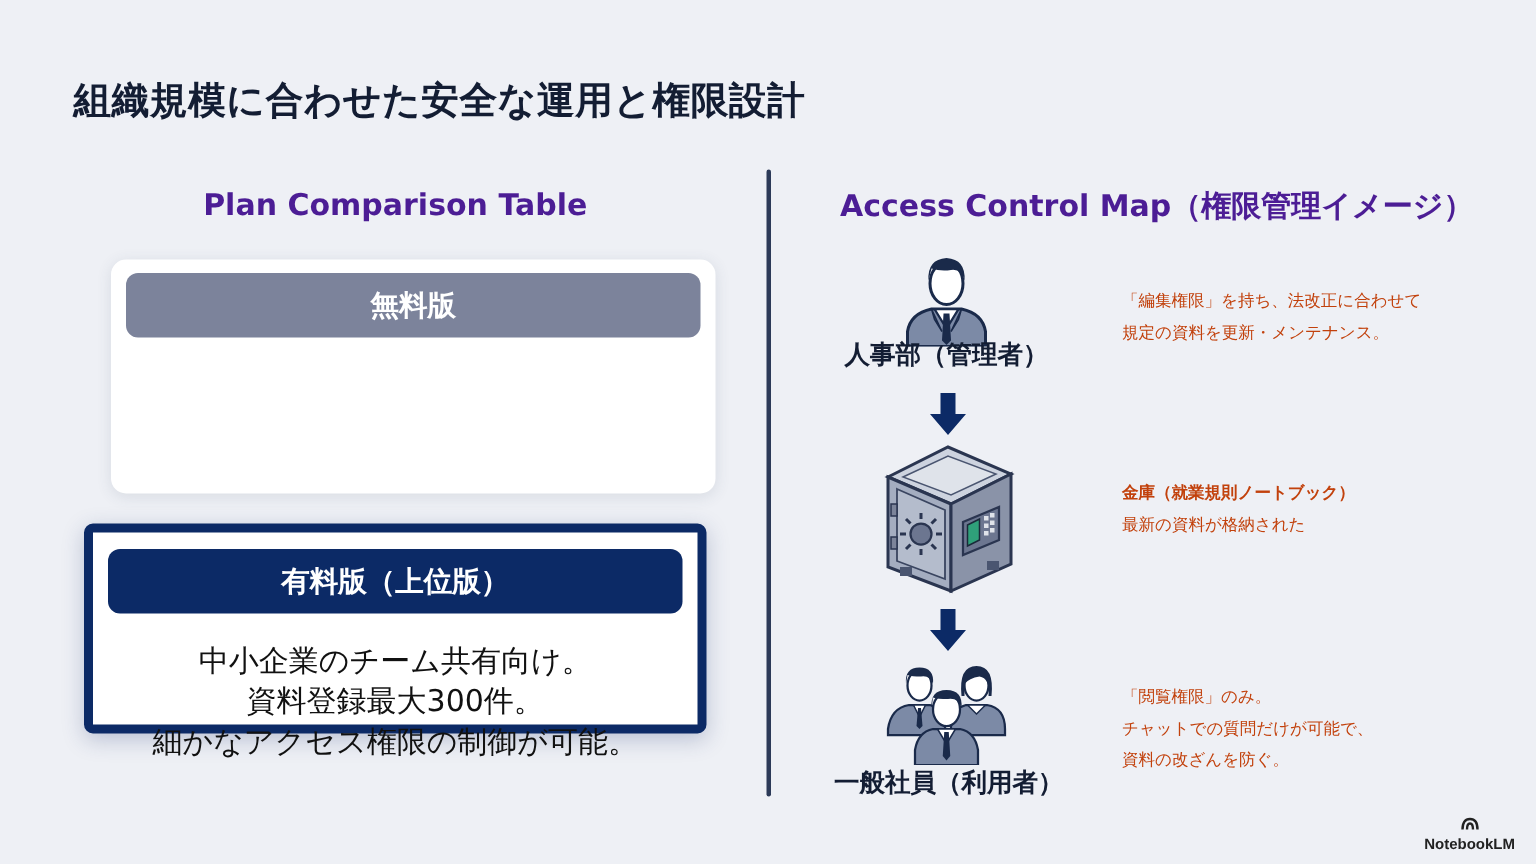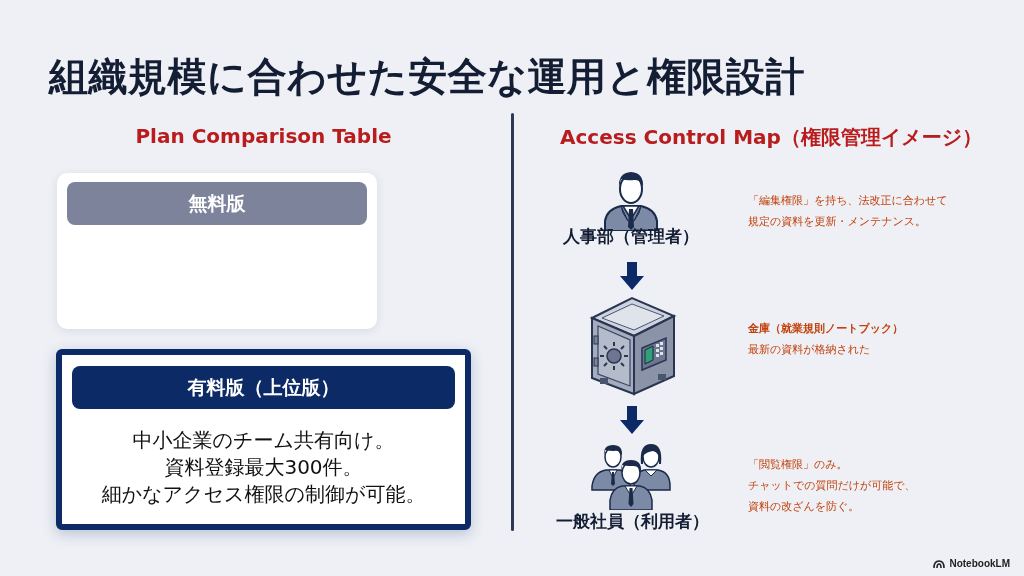--- a/index.html
+++ b/index.html
@@ -5,47 +5,47 @@
     * { box-sizing: border-box; margin: 0; padding: 0; }
     html, body { width: 1024px; height: 576px; overflow: hidden; }
     body {
       background: #eef0f5;
       font-family: "DejaVu Sans", "Liberation Sans", sans-serif;
       color: #16213a;
       position: relative;
     }
     .slide-title {
       position: absolute; left: 49px; top: 50px;
-      font-size: 39px; font-weight: bold; color: #131d33;
+      font-size: 25px; font-weight: bold; color: #131d33;
       letter-spacing: 0.5px; white-space: nowrap;
     }
     .section-title {
       position: absolute; top: 124px;
-      font-size: 20px; font-weight: bold; color: #b91c1c;
+      font-size: 20px; font-weight: bold; color: #4c1d95;
       text-align: center; white-space: nowrap;
     }
     .left-title { left: 62px; width: 403px; }
     .right-title { left: 560px; width: 410px; text-align: center; }
 
     .divider {
       position: absolute; left: 511px; top: 113px;
       width: 3px; height: 418px; background: #2c3a58; border-radius: 2px;
     }
 
     
     .plan-card {
       position: absolute; background: #ffffff; border-radius: 10px;
     }
     .plan-free {
-      left: 57px; top: 173px; width: 320px; height: 156px;
+      left: 74px; top: 173px; width: 403px; height: 156px;
       box-shadow: 0 2px 10px rgba(60, 70, 100, 0.12);
       font-family: Liberation Serif, serif;
     }
     .plan-paid {
-      left: 56px; top: 349px; width: 415px; height: 181px;
+      left: 56px; top: 349px; width: 415px; height: 140px;
       border: 6px solid #0c2a66; border-radius: 6px;
       box-shadow: 0 4px 14px rgba(40, 60, 120, 0.25);
     }
     .plan-header {
       position: absolute; color: #ffffff; font-weight: bold;
       font-size: 19px; text-align: center; border-radius: 8px;
       display: flex; align-items: center; justify-content: center;
     }
     .plan-free .plan-header {
       left: 10px; top: 9px; right: 10px; height: 43px;
@@ -73,21 +73,21 @@
       position: absolute; font-size: 11px; line-height: 21px; color: #c2410c;
       white-space: nowrap;
       margin-left: 26px;
     }
     .desc .strong { font-weight: bold; }
     .arrow { position: absolute; }
 
     .brand {
       position: absolute; right: 14px; bottom: 7px;
       font-size: 10px; color: #222; display: flex; align-items: center; gap: 4px;
-      font-family: "Liberation Sans", sans-serif; font-weight: bold;
+      font-family: "Liberation Sans", sans-serif; font-weight: bold; flex-direction: column;
     }
   </style>
 </head>
 <body>
 
 <div>
 
   <h1 class="slide-title">組織規模に合わせた安全な運用と権限設計</h1>
 
   <h2 class="section-title left-title">Plan Comparison Table</h2>

